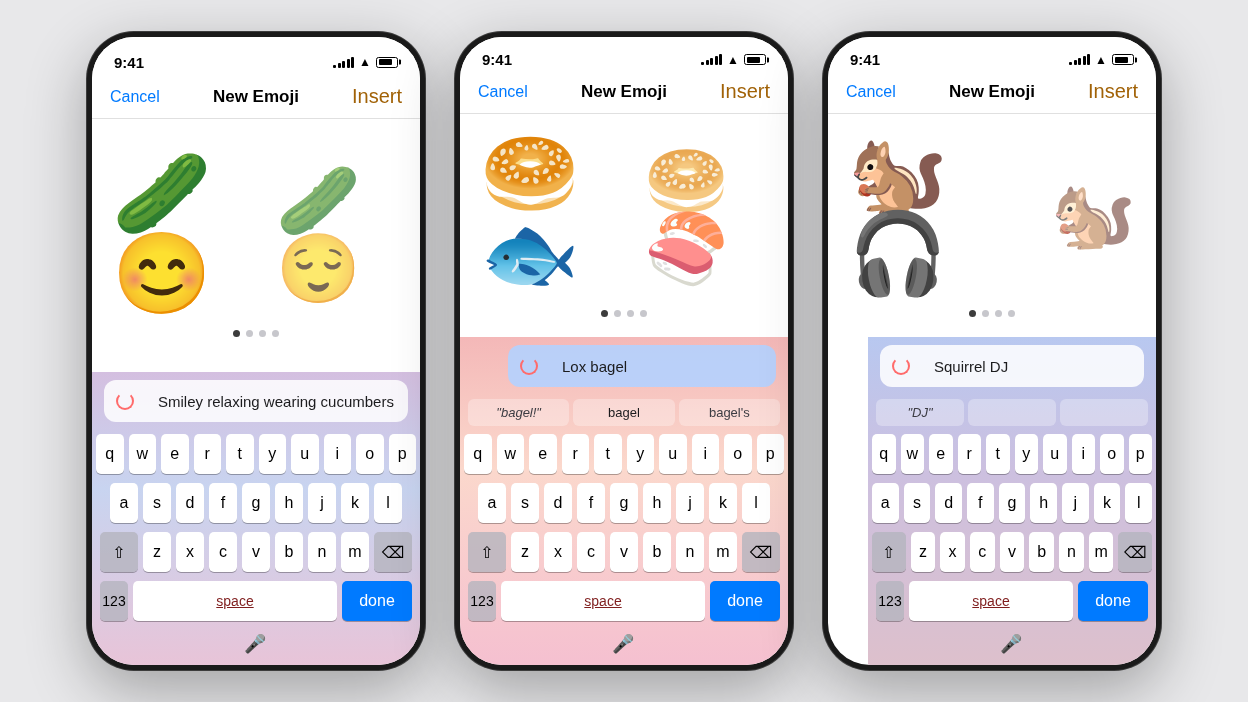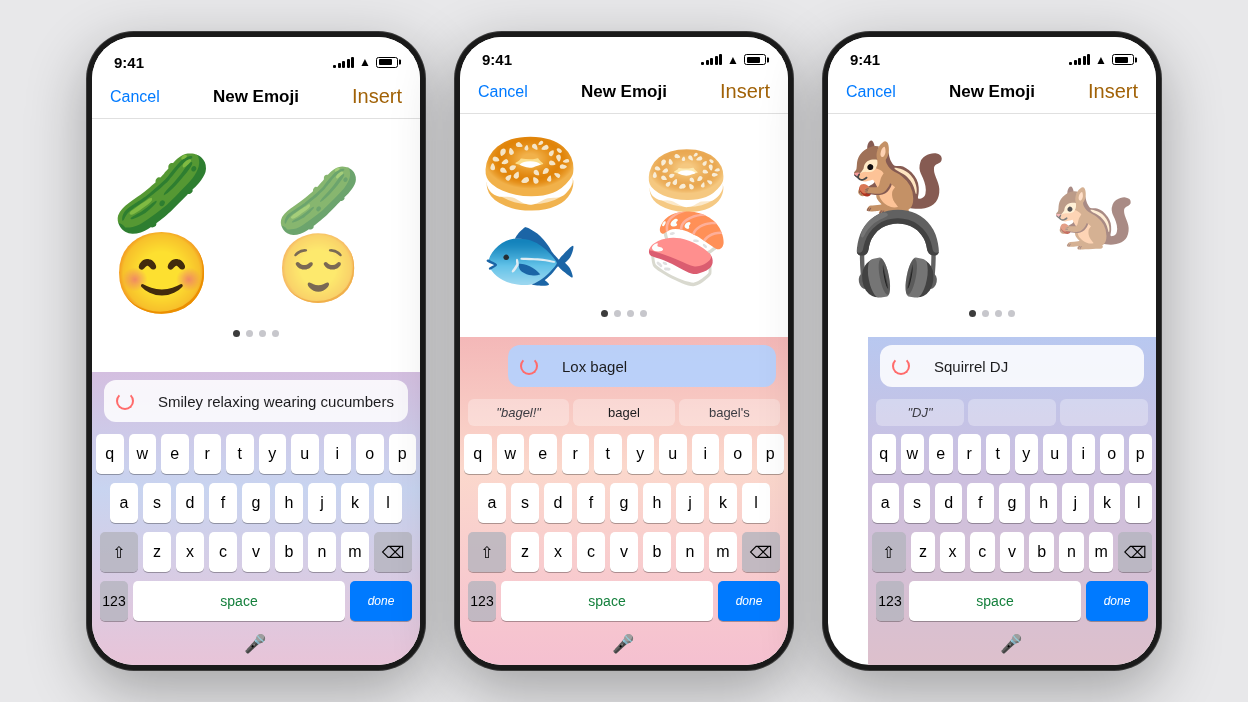--- a/index.html
+++ b/index.html
@@ -292,29 +292,29 @@
     .key.num {
       width: 28px;
       background: rgba(180,180,190,0.8);
       font-size: 14px;
     }
 
     .key.space {
       flex: 1;
       background: #fff;
       font-size: 14px;
-      color: #15803d;
+      color: #7f1d1d;
+      text-decoration: underline;
     }
 
     .key.done {
-      width: 62px;
+      width: 70px;
       background: #007AFF;
       color: #fff;
-      font-size: 12px;
-      font-style: italic;
+      font-size: 16px;
     }
 
     .bottom-row {
       display: flex;
       gap: 5px;
       padding: 0 4px 6px;
     }
 
     .mic-row {
       display: flex;

